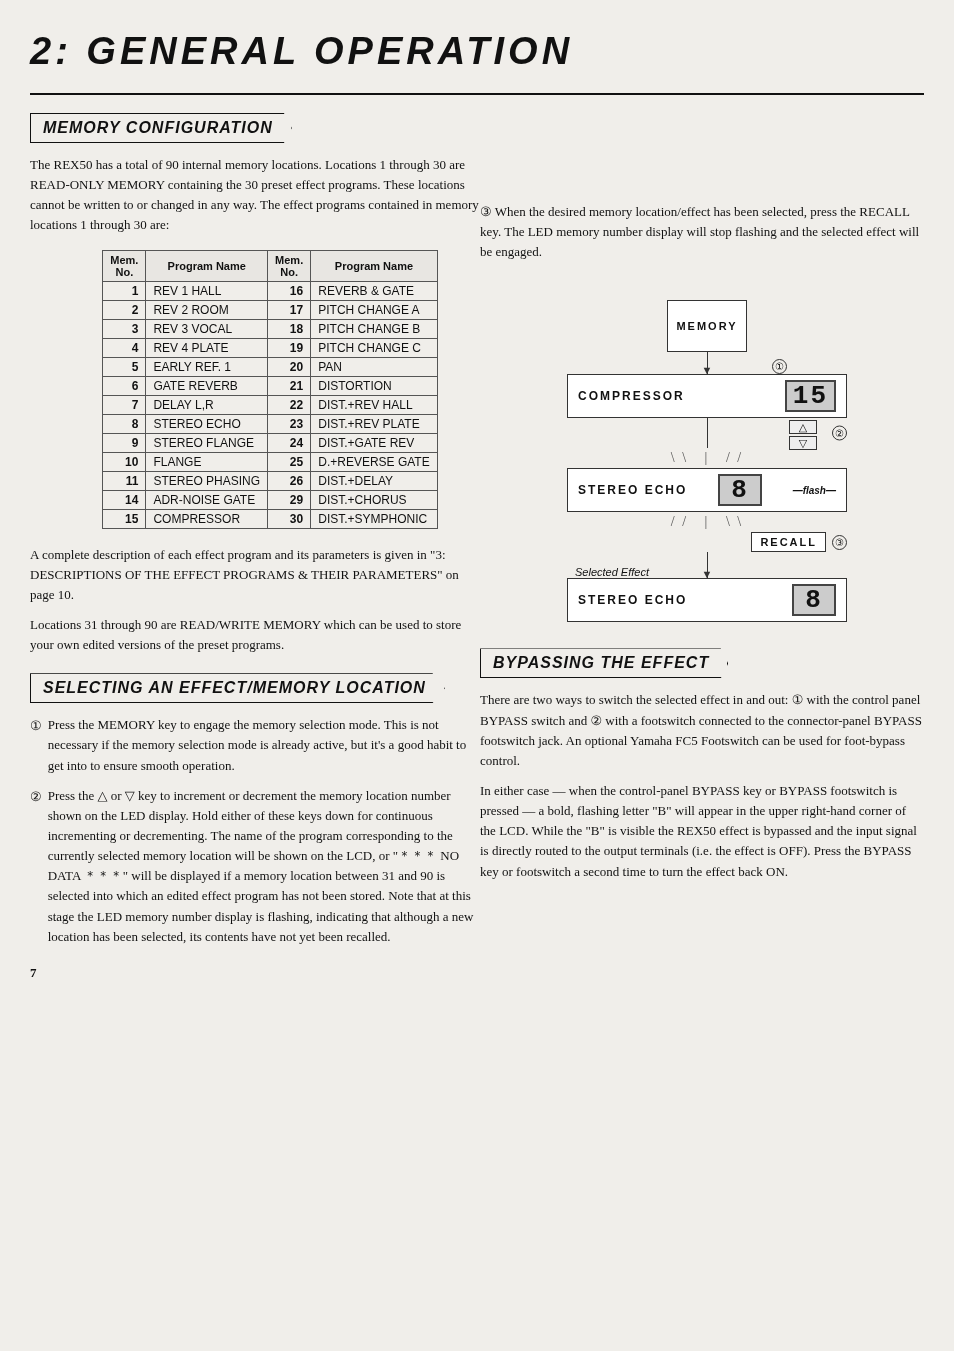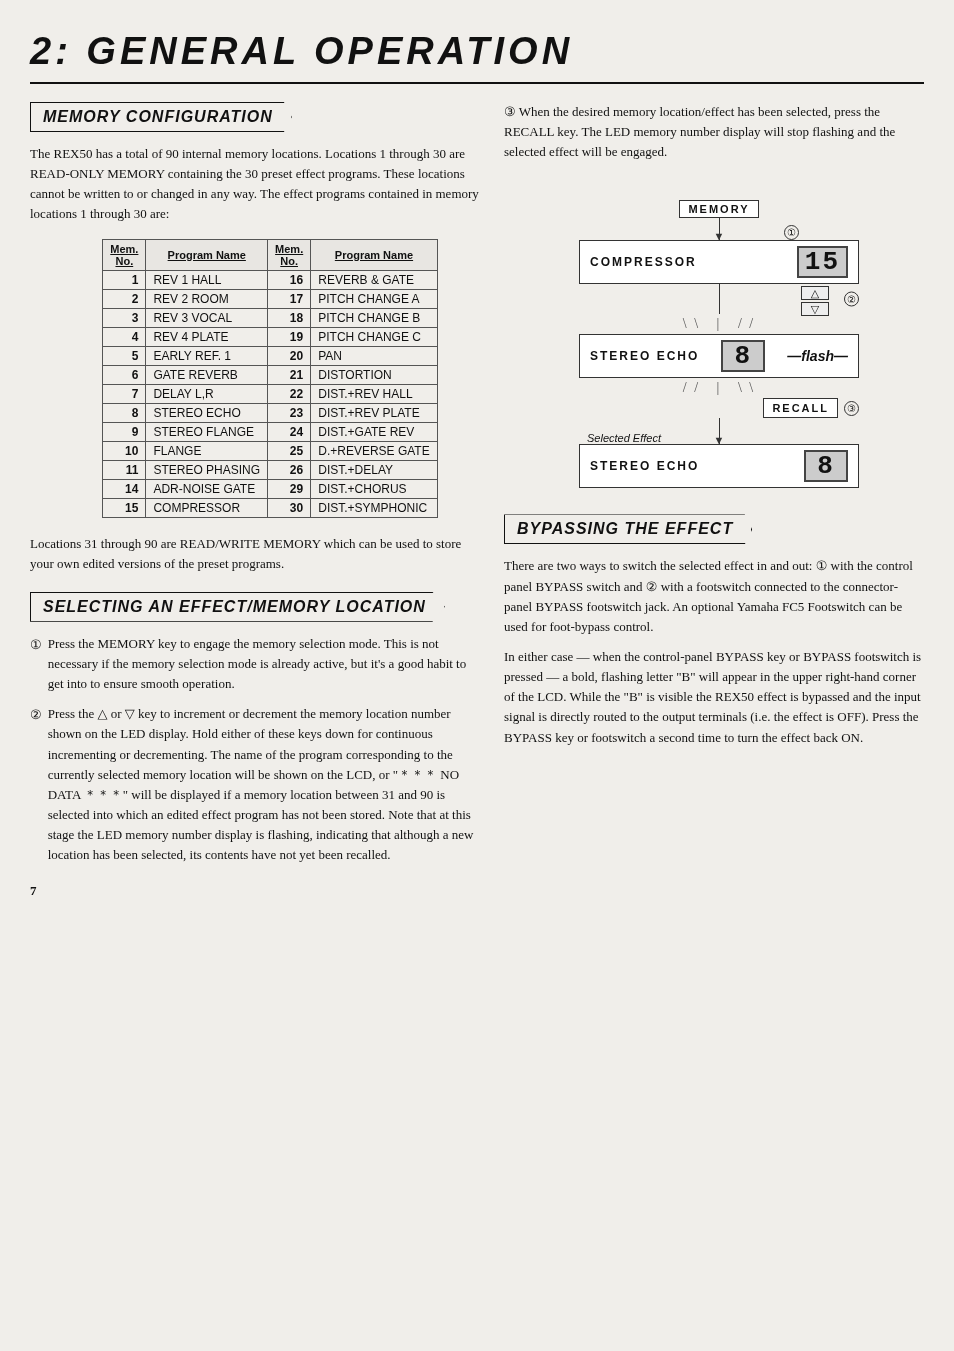--- a/index.html
+++ b/index.html
@@ -11,21 +11,21 @@
       width: 954px;
       min-height: 1351px;
       padding: 20px 30px 30px 30px;
     }
     .page-title {
       font-family: Arial, Helvetica, sans-serif;
       font-size: 38px;
       font-weight: 900;
       font-style: italic;
       letter-spacing: 4px;
-      margin-bottom: 9px;
+      margin-bottom: 20px;
       margin-top: 10px;
     }
     .title-underline {
       border-bottom: 2px solid #111;
       margin-bottom: 18px;
     }
 
     .section-header {
       border: 1.5px solid #111;
       display: inline-block;
@@ -36,21 +36,21 @@
       font-family: Arial, Helvetica, sans-serif;
       letter-spacing: 1px;
       margin-bottom: 12px;
       background: #f0eeea;
       position: relative;
       clip-path: polygon(0 0, 97% 0, 100% 50%, 97% 100%, 0 100%);
     }
 
     .two-col {
       display: flex;
-      gap: 24px;
+      align-items: center;
     }
     .left-col {
       width: 450px;
       flex-shrink: 0;
     }
     .right-col {
       flex: 1;
     }
 
     p {
@@ -70,21 +70,20 @@
       font-size: 12px;
       font-family: Arial, Helvetica, sans-serif;
     }
     table.mem-table th {
       border: 1px solid #555;
       padding: 3px 7px;
       text-align: center;
       font-weight: bold;
       background: #e8e6e2;
       font-size: 11px;
-      text-decoration: underline;
     }
     table.mem-table td {
       border: 1px solid #555;
       padding: 2px 7px;
       text-align: left;
     }
     table.mem-table td.num {
       text-align: right;
       font-weight: bold;
       width: 28px;
@@ -103,21 +102,21 @@
     }
 
     .memory-box {
       border: 1.5px solid #333;
       background: #fff;
       font-family: Arial, Helvetica, sans-serif;
       font-size: 11px;
       font-weight: bold;
       letter-spacing: 2px;
       text-align: center;
-      padding: 2px 8px;
+      padding: 19px 8px;
       display: inline-block;
       margin-top: 36px;
     }
 
     
     .section-body { margin-bottom: 18px; }
 
     .list-item { margin-bottom: 10px; display: flex; gap: 6px; line-height: 1.55; }
     .list-marker { flex-shrink: 0; margin-top: 1px; }
 
@@ -273,20 +272,21 @@
                 <tr>
                   <td class="num">15</td>
                   <td>COMPRESSOR</td>
                   <td class="num">30</td>
                   <td>DIST.+SYMPHONIC</td>
                 </tr>
               </tbody>
           </table>
         </div>
 
+        <p>A complete description of each effect program and its parameters is given in "3: DESCRIPTIONS OF THE EFFECT PROGRAMS &amp; THEIR PARAMETERS" on page 10.</p>
         <p>Locations 31 through 90 are READ/WRITE MEMORY which can be used to store your own edited versions of the preset programs.</p>
       </div>
 
       <div class="section-body">
         <div class="section-header">
           <em>SELECTING AN EFFECT/MEMORY LOCATION</em>
         </div>
 
         <div id="selecting-items">
             <div class="list-item">
@@ -336,21 +336,21 @@
             <div style="border:1.5px solid #333;width:28px;height:14px;display:flex;align-items:center;justify-content:center;font-size:11px;background:#eee;font-family:Arial;">▽</div>
           </div>
           <span style="position:absolute;right:0px;top:50%;transform:translateY(-50%);font-size:10px;font-family:serif;border:1px solid #333;border-radius:50%;width:15px;height:15px;display:flex;align-items:center;justify-content:center;background:#f0eeea;">②</span>
         </div>
 
         <div class="slash-lines" style="font-size:14px;color:#555;letter-spacing:2px;">\ \ &nbsp; | &nbsp; / /</div>
 
         <div class="diag-node">
           <span class="box-label">STEREO ECHO</span>
           <span class="led">8</span>
-          <span style="font-size:14px;letter-spacing:0;font-style:italic;font-family:Arial;">—flash—</span>
+          <span style="font-size:10px;letter-spacing:0;font-style:italic;font-family:Arial;">—flash—</span>
         </div>
 
         <div class="slash-lines" style="font-size:14px;color:#555;letter-spacing:2px;">/ / &nbsp; | &nbsp; \ \</div>
 
         <div style="display:flex;align-items:center;gap:6px;width:280px;justify-content:flex-end;">
           <div class="recall-box" style="font-size:11px;letter-spacing:2px;font-weight:bold;font-family:Liberation Sans, sans-serif;">
             <span>RECALL</span>
           </div>
           <span style="font-size:10px;font-family:serif;border:1px solid #333;border-radius:50%;width:15px;height:15px;display:flex;align-items:center;justify-content:center;background:#f0eeea;">③</span>
         </div>

